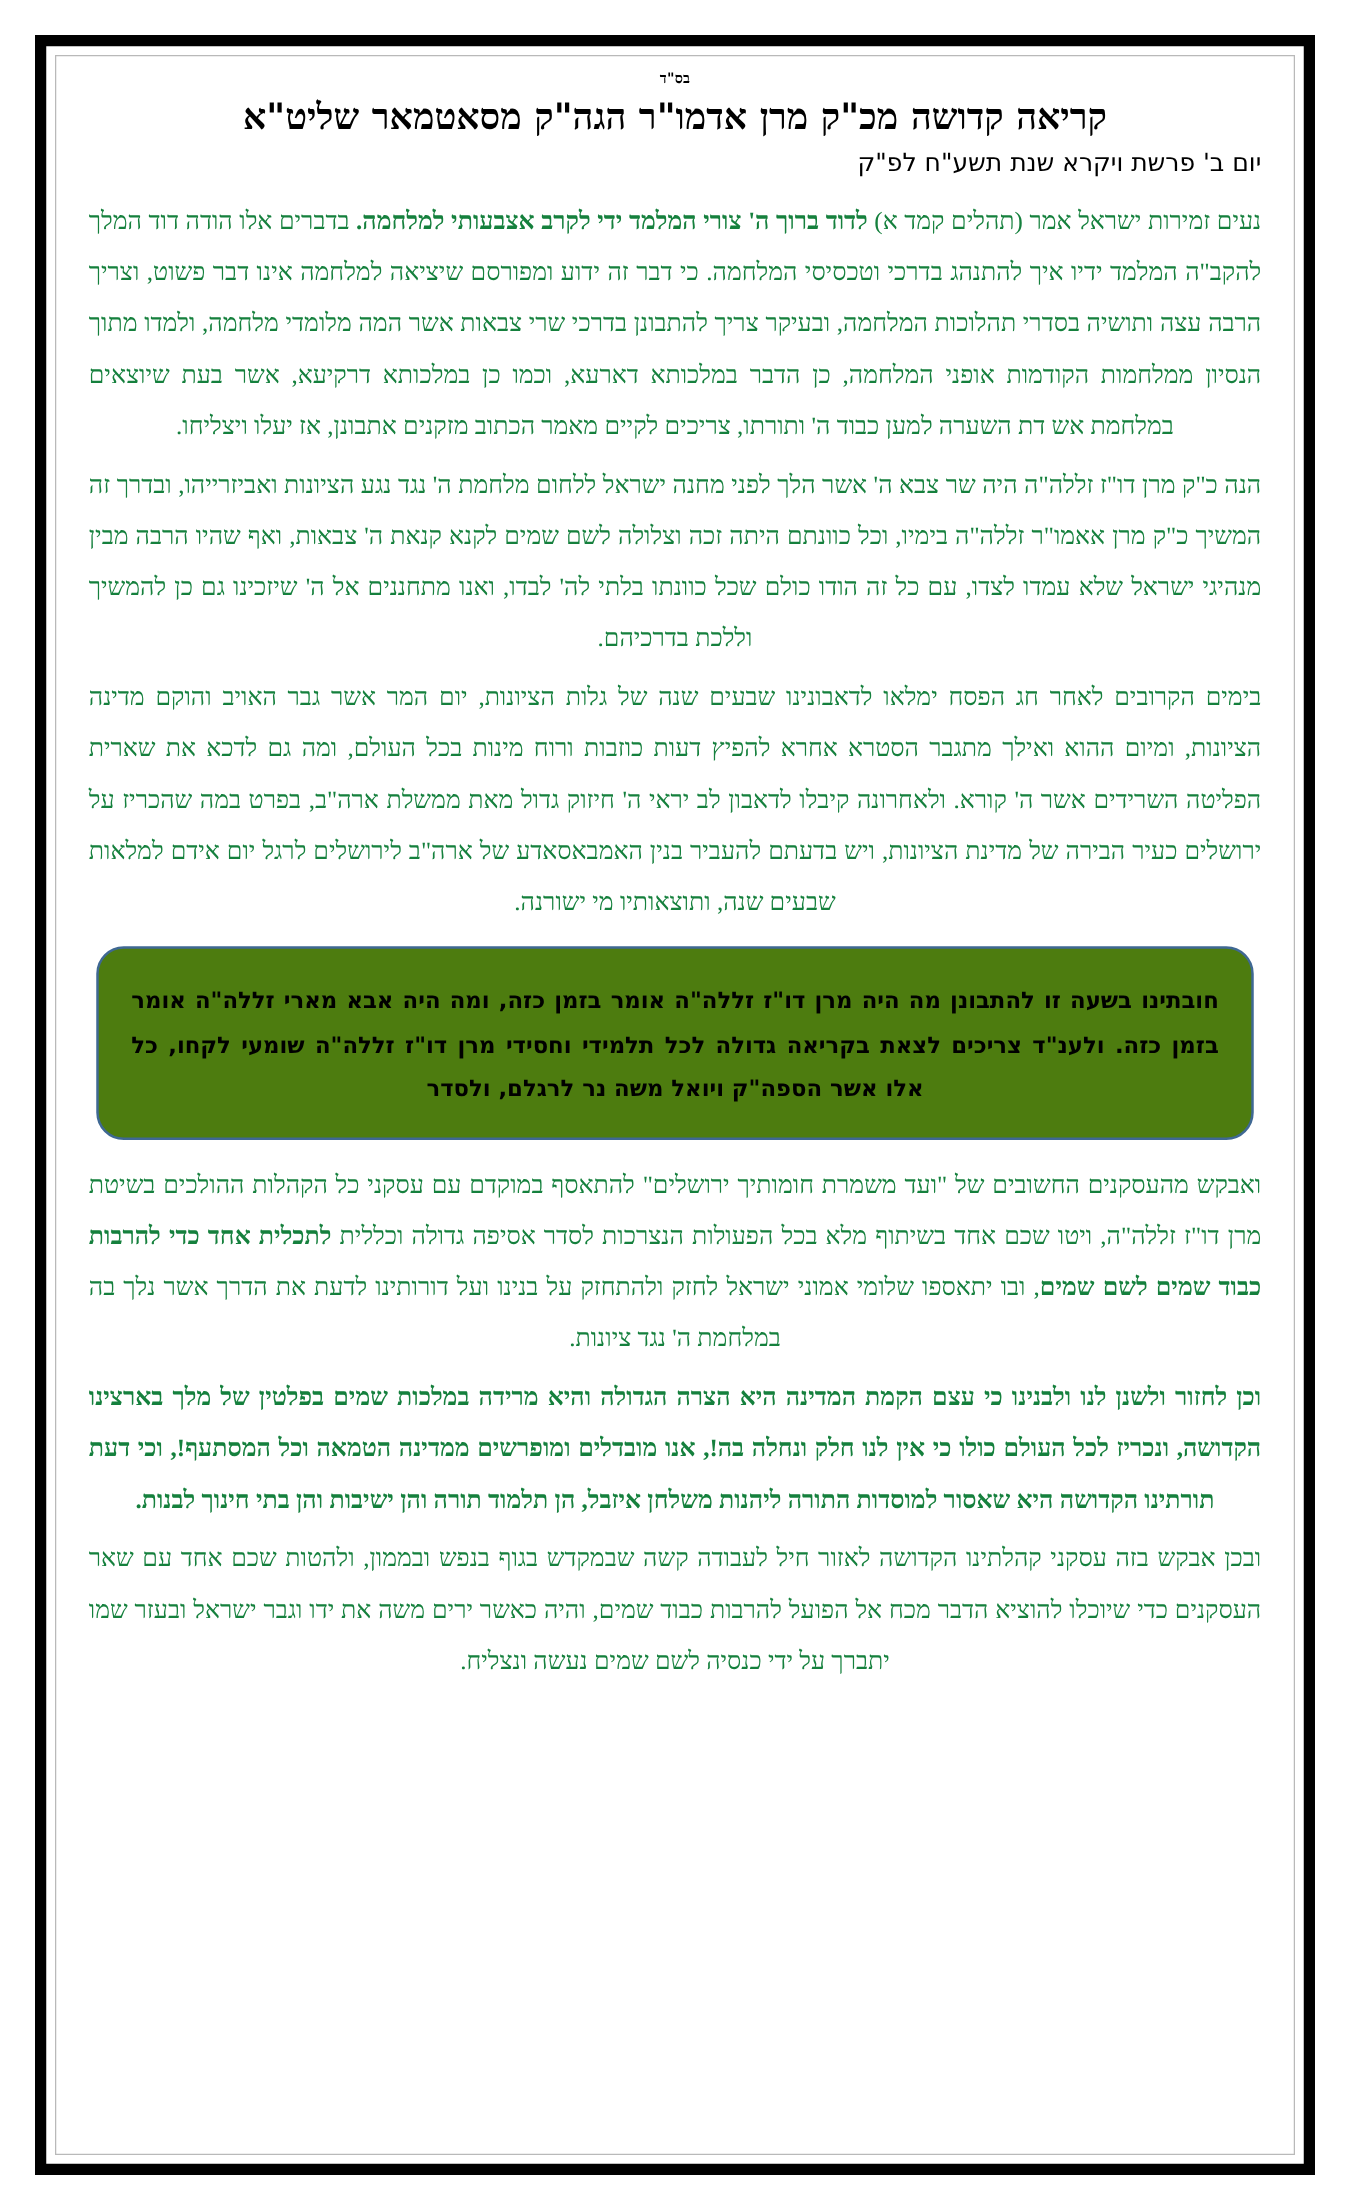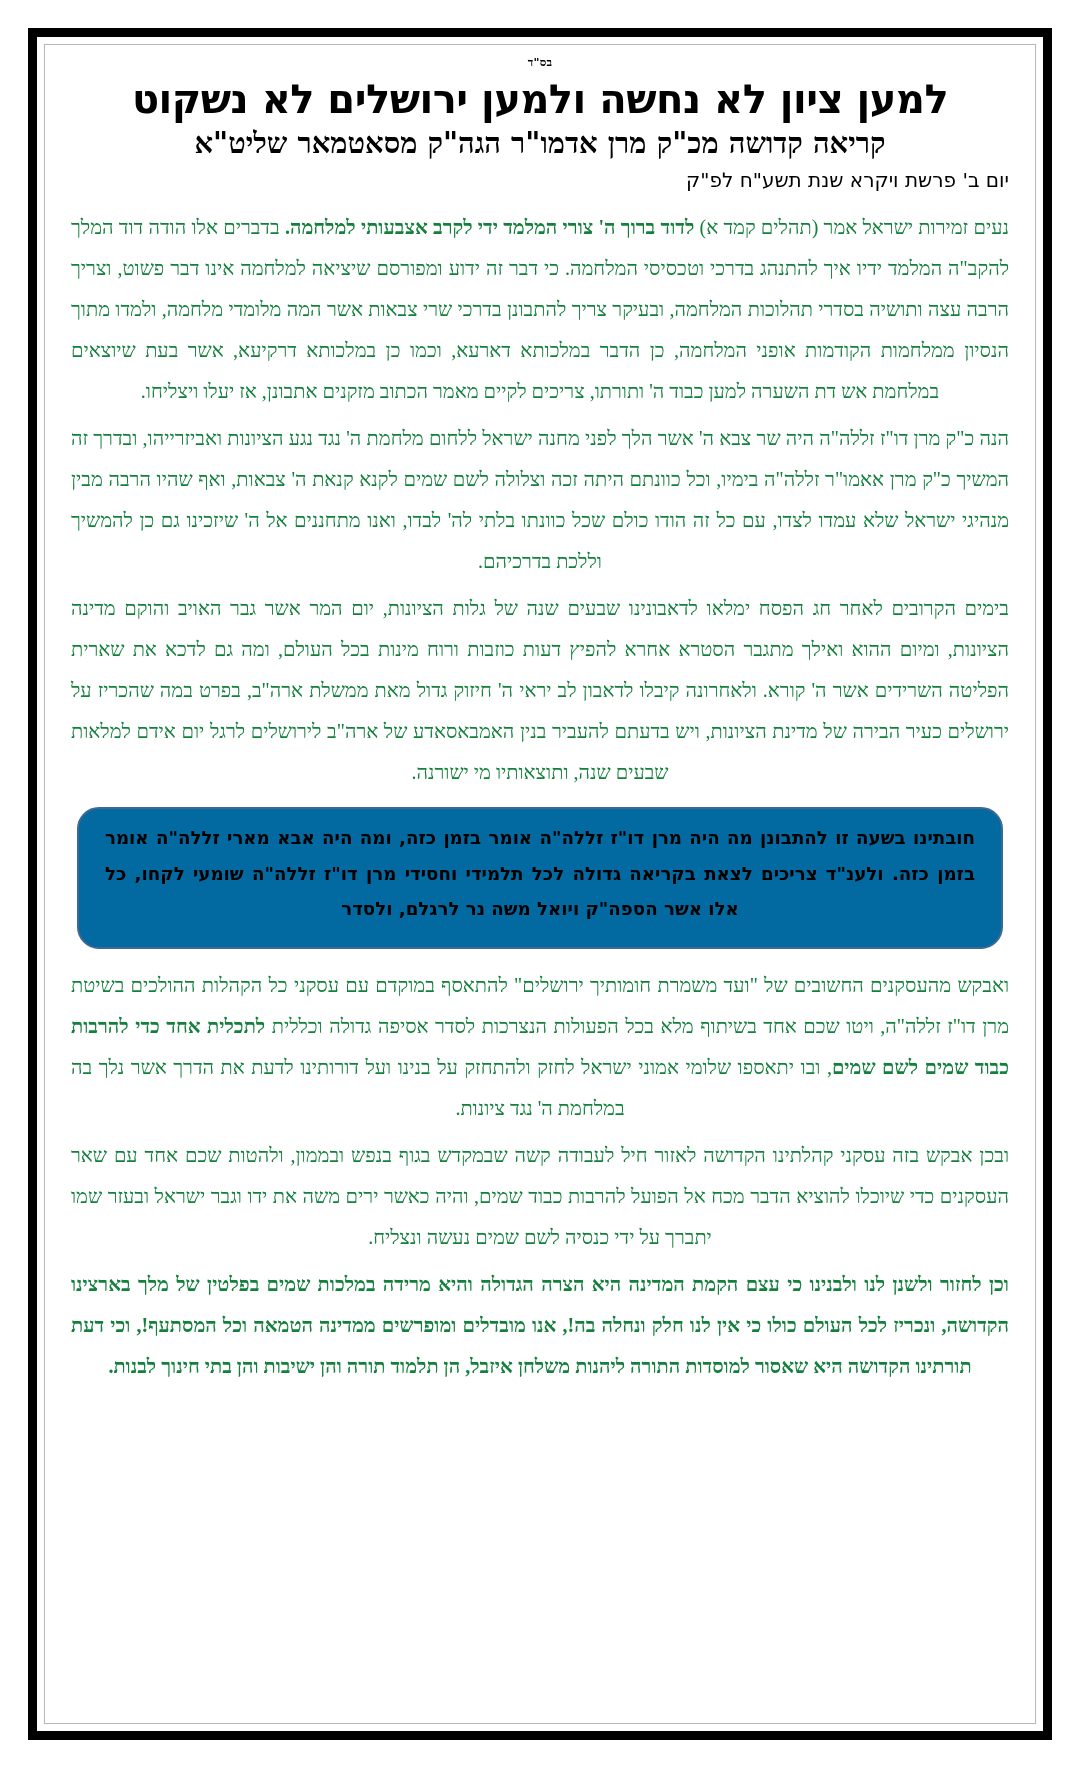--- a/index.html
+++ b/index.html
@@ -92,22 +92,22 @@
   .body-para.bold-para {
     font-weight: bold;
   }
   .body-para b { font-weight: bold; }
 
   
   .callout {
     border: 2.5px solid #3f6893;
     border-radius: 22px;
     margin: 14px 6px 16px 6px;
-    padding: 11px 26px 20px 26px;
-    background: #0369a1;
+    padding: 24px 26px 20px 26px;
+    background: #4d7c0f;
     box-sizing: border-box;
   }
   .callout-line {
     text-align: justify;
     text-align-last: center;
     font-size: 18.2px;
     font-weight: bold;
     line-height: 1.95;
     color: #000;
     margin: 0;
@@ -123,35 +123,34 @@
 </style>
 </head>
 <body>
 
 <div class="poster-frame">
   <div class="poster-inner-white">
     <div class="poster-sheet">
 
       <div class="bsd">בס"ד</div>
 
-      <h1 class="headline-main">למען ציון לא נחשה ולמען ירושלים לא נשקוט</h1>
       <h2 class="headline-sub">קריאה קדושה מכ"ק מרן אדמו"ר הגה"ק מסאטמאר שליט"א</h2>
       <div class="headline-date">יום ב' פרשת ויקרא שנת תשע"ח לפ"ק</div>
 
       <p class="body-para"><span>נעים זמירות ישראל אמר (תהלים קמד א) </span><b>לדוד ברוך ה' צורי המלמד ידי לקרב אצבעותי למלחמה.</b><span> בדברים אלו הודה דוד המלך להקב"ה המלמד ידיו איך להתנהג בדרכי וטכסיסי המלחמה. כי דבר זה ידוע ומפורסם שיציאה למלחמה אינו דבר פשוט, וצריך הרבה עצה ותושיה בסדרי תהלוכות המלחמה, ובעיקר צריך להתבונן בדרכי שרי צבאות אשר המה מלומדי מלחמה, ולמדו מתוך הנסיון ממלחמות הקודמות אופני המלחמה, כן הדבר במלכותא דארעא, וכמו כן במלכותא דרקיעא, אשר בעת שיוצאים במלחמת אש דת השערה למען כבוד ה' ותורתו, צריכים לקיים מאמר הכתוב מזקנים אתבונן, אז יעלו ויצליחו.</span></p>
 
       <p class="body-para">הנה כ"ק מרן דו"ז זללה"ה היה שר צבא ה' אשר הלך לפני מחנה ישראל ללחום מלחמת ה' נגד נגע הציונות ואביזרייהו, ובדרך זה המשיך כ"ק מרן אאמו"ר זללה"ה בימיו, וכל כוונתם היתה זכה וצלולה לשם שמים לקנא קנאת ה' צבאות, ואף שהיו הרבה מבין מנהיגי ישראל שלא עמדו לצדו, עם כל זה הודו כולם שכל כוונתו בלתי לה' לבדו, ואנו מתחננים אל ה' שיזכינו גם כן להמשיך וללכת בדרכיהם.</p>
 
       <p class="body-para">בימים הקרובים לאחר חג הפסח ימלאו לדאבונינו שבעים שנה של גלות הציונות, יום המר אשר גבר האויב והוקם מדינה הציונות, ומיום ההוא ואילך מתגבר הסטרא אחרא להפיץ דעות כוזבות ורוח מינות בכל העולם, ומה גם לדכא את שארית הפליטה השרידים אשר ה' קורא. ולאחרונה קיבלו לדאבון לב יראי ה' חיזוק גדול מאת ממשלת ארה"ב, בפרט במה שהכריז על ירושלים כעיר הבירה של מדינת הציונות, ויש בדעתם להעביר בנין האמבאסאדע של ארה"ב לירושלים לרגל יום אידם למלאות שבעים שנה, ותוצאותיו מי ישורנה.</p>
 
       <div class="callout" style="border-color: rgb(63, 104, 147);">
         <p class="callout-line">חובתינו בשעה זו להתבונן מה היה מרן דו"ז זללה"ה אומר בזמן כזה, ומה היה אבא מארי זללה"ה אומר בזמן כזה. ולענ"ד צריכים לצאת בקריאה גדולה לכל תלמידי וחסידי מרן דו"ז זללה"ה שומעי לקחו, כל אלו אשר הספה"ק ויואל משה נר לרגלם, ולסדר</p>
       </div>
 
       <p class="body-para"><span>ואבקש מהעסקנים החשובים של "ועד משמרת חומותיך ירושלים" להתאסף במוקדם עם עסקני כל הקהלות ההולכים בשיטת מרן דו"ז זללה"ה, ויטו שכם אחד בשיתוף מלא בכל הפעולות הנצרכות לסדר אסיפה גדולה וכללית </span><b>לתכלית אחד כדי להרבות כבוד שמים לשם שמים</b><span>, ובו יתאספו שלומי אמוני ישראל לחזק ולהתחזק על בנינו ועל דורותינו לדעת את הדרך אשר נלך בה במלחמת ה' נגד ציונות.</span></p>
 
+      <p class="body-para bold-para">וכן לחזור ולשנן לנו ולבנינו כי עצם הקמת המדינה היא הצרה הגדולה והיא מרידה במלכות שמים בפלטין של מלך בארצינו הקדושה, ונכריז לכל העולם כולו כי אין לנו חלק ונחלה בה!, אנו מובדלים ומופרשים ממדינה הטמאה וכל המסתעף!, וכי דעת תורתינו הקדושה היא שאסור למוסדות התורה ליהנות משלחן איזבל, הן תלמוד תורה והן ישיבות והן בתי חינוך לבנות.</p>
+
       <p class="body-para">ובכן אבקש בזה עסקני קהלתינו הקדושה לאזור חיל לעבודה קשה שבמקדש בגוף בנפש ובממון, ולהטות שכם אחד עם שאר העסקנים כדי שיוכלו להוציא הדבר מכח אל הפועל להרבות כבוד שמים, והיה כאשר ירים משה את ידו וגבר ישראל ובעזר שמו יתברך על ידי כנסיה לשם שמים נעשה ונצליח.</p>
-
-      <p class="body-para bold-para">וכן לחזור ולשנן לנו ולבנינו כי עצם הקמת המדינה היא הצרה הגדולה והיא מרידה במלכות שמים בפלטין של מלך בארצינו הקדושה, ונכריז לכל העולם כולו כי אין לנו חלק ונחלה בה!, אנו מובדלים ומופרשים ממדינה הטמאה וכל המסתעף!, וכי דעת תורתינו הקדושה היא שאסור למוסדות התורה ליהנות משלחן איזבל, הן תלמוד תורה והן ישיבות והן בתי חינוך לבנות.</p>
 
     </div>
   </div>
 </div>
 
 </body></html>

